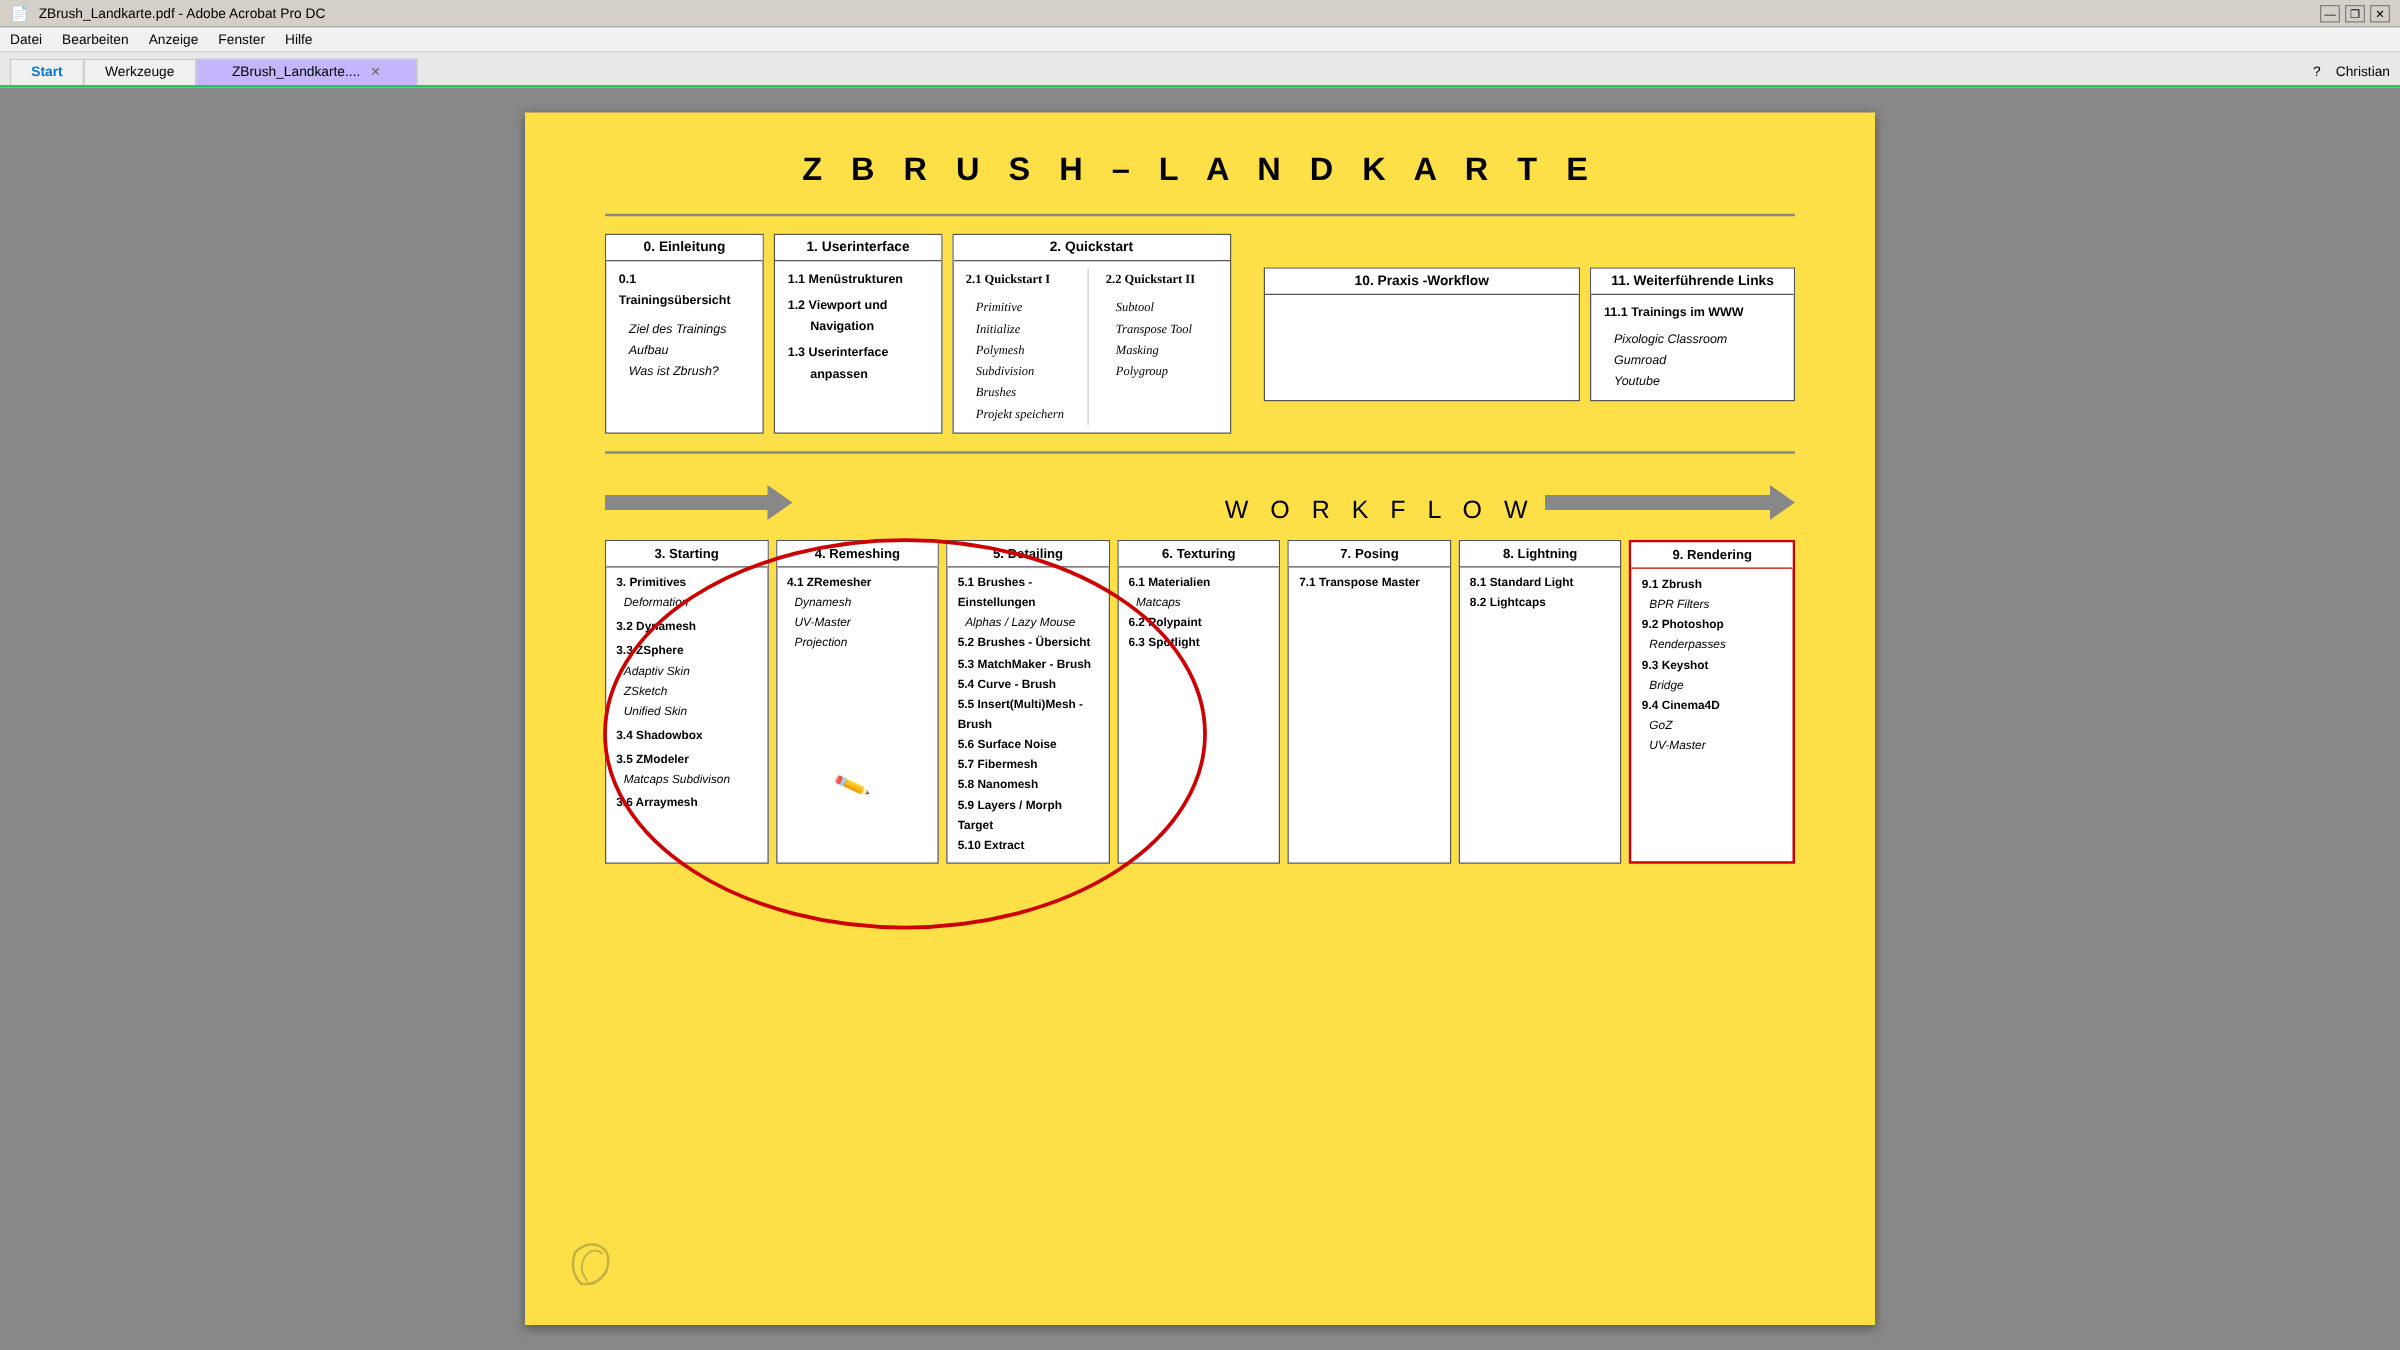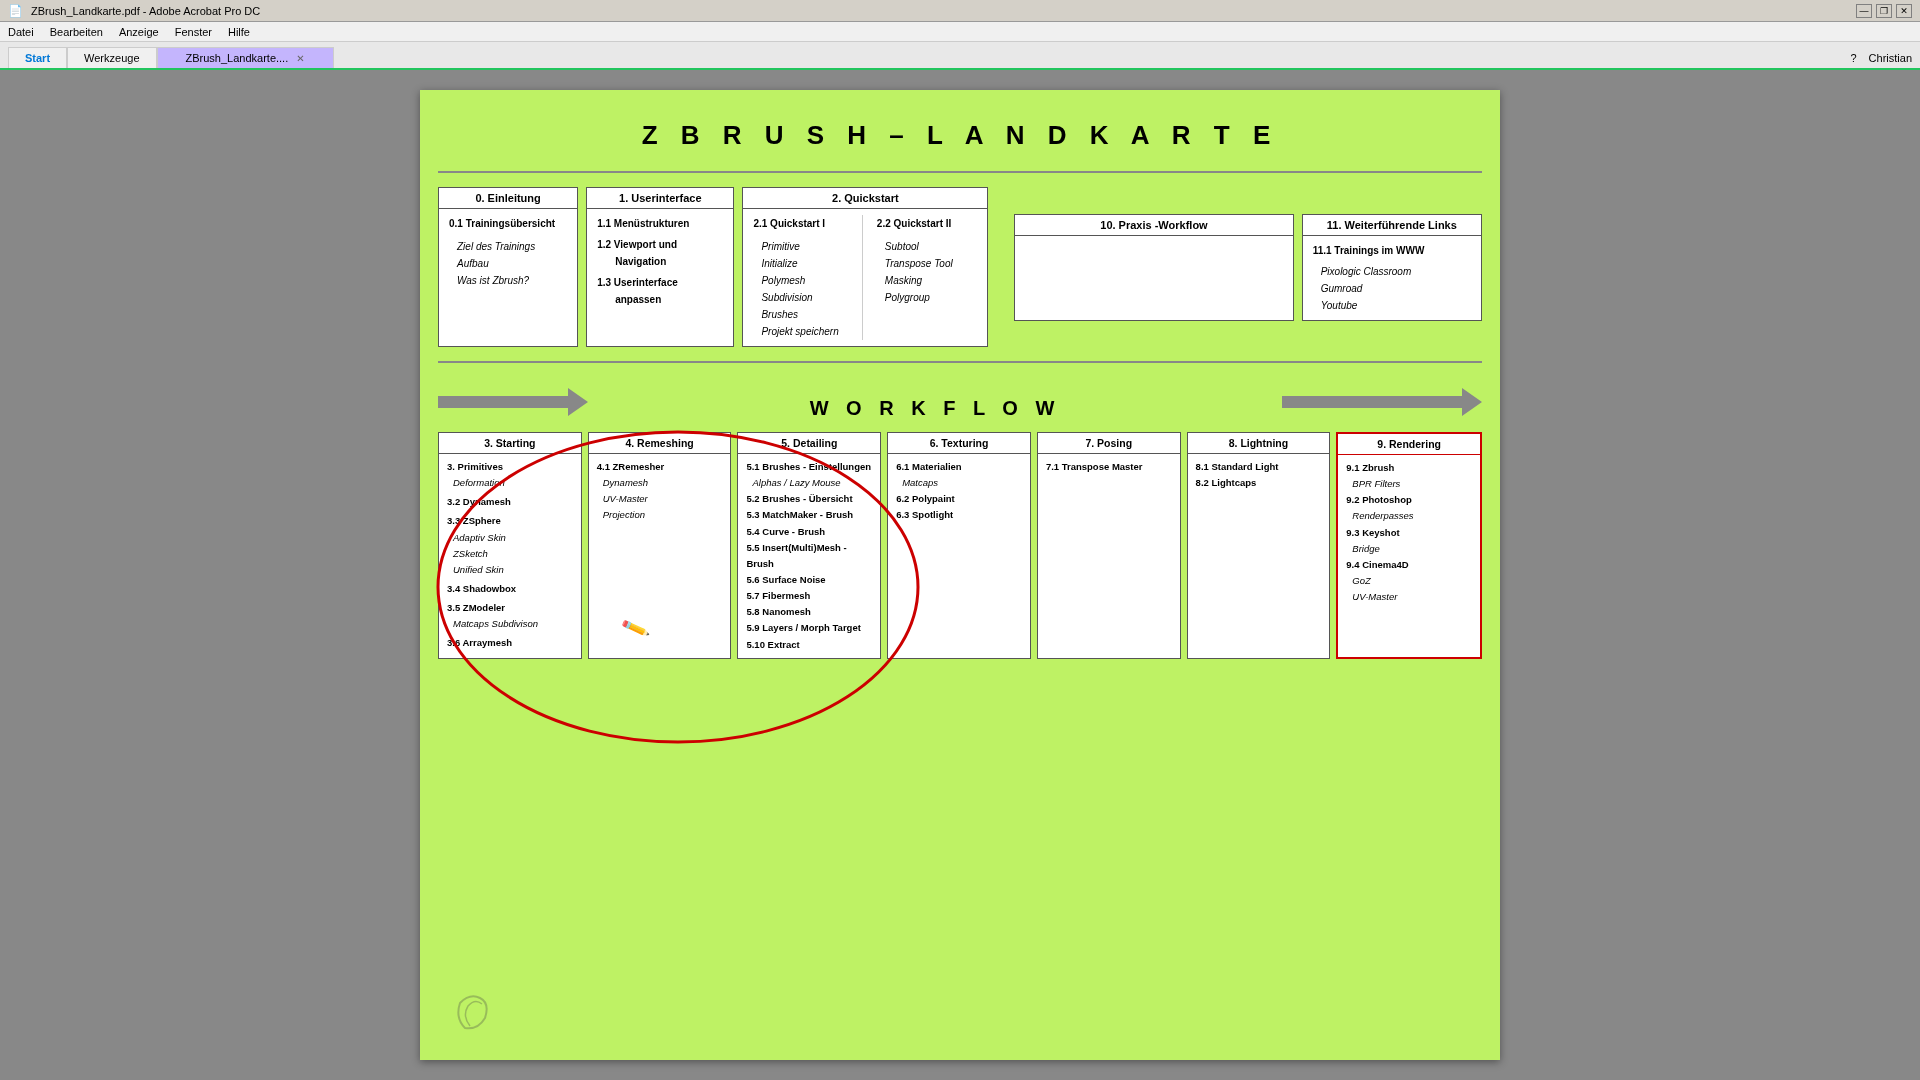--- a/index.html
+++ b/index.html
@@ -97,24 +97,24 @@
     .pdf-area {
       background: #888;
       height: calc(1080px - 22px - 20px - 28px);
       overflow: auto;
       display: flex;
       justify-content: center;
       padding: 20px;
     }
 
     .pdf-page {
-      background: #bef264;
+      background: #fde047;
       width: 1080px;
       min-height: 900px;
-      padding: 30px 18px;
+      padding: 30px 64px;
       box-shadow: 0 2px 8px rgba(0,0,0,0.4);
       position: relative;
     }
 
     .page-title {
       text-align: center;
       font-size: 26px;
       font-weight: bold;
       letter-spacing: 8px;
       margin-bottom: 20px;
@@ -281,21 +281,21 @@
             <div><span class="box-item-main">1.2 Viewport und</span></div>
             <div style="padding-left:18px;"><span class="box-item-main">Navigation</span></div>
             <div style="height:4px;"></div>
             <div><span class="box-item-main">1.3 Userinterface</span></div>
             <div style="padding-left:18px;"><span class="box-item-main">anpassen</span></div>
           </div>
         </div>
 
         <div class="box" style="flex:1.5;">
           <div class="box-header">2. Quickstart</div>
-          <div class="box-body" style="display:flex; gap:14px;">
+          <div class="box-body" style="display:flex; gap:14px;font-family:Liberation Serif, serif;">
             <div style="flex:1; border-right:1px solid #ccc; padding-right:8px;">
               <div style="font-weight:bold;">2.1 Quickstart I</div>
               <div style="height:6px;"></div>
               <div class="box-item-sub">Primitive</div>
               <div class="box-item-sub">Initialize</div>
               <div class="box-item-sub">Polymesh</div>
               <div class="box-item-sub">Subdivision</div>
               <div class="box-item-sub">Brushes</div>
               <div class="box-item-sub">Projekt speichern</div>
             </div>
@@ -337,21 +337,21 @@
     <div class="workflow-section">
 
       <div style="display:flex; align-items:center; margin-bottom:12px; gap:8px;">
 
         <div style="display:flex; align-items:center; flex:0 0 150px;">
           <svg width="150" height="28">
             <polygon points="0,8 130,8 130,0 150,14 130,28 130,20 0,20" fill="#888"></polygon>
           </svg>
         </div>
 
-        <div style="flex:1; text-align:center; font-size:20px; font-weight:bold; letter-spacing:6px;margin-top:14px;">W O R K F L O W</div>
+        <div style="flex:1; text-align:right; font-size:20px; font-weight:normal; letter-spacing:6px;margin-top:14px;">W O R K F L O W</div>
 
         <div style="display:flex; align-items:center; flex:0 0 200px;">
           <svg width="200" height="28">
             <polygon points="0,8 180,8 180,0 200,14 180,28 180,20 0,20" fill="#888"></polygon>
           </svg>
         </div>
       </div>
 
       <div class="workflow-container">
         <div class="workflow-boxes">

